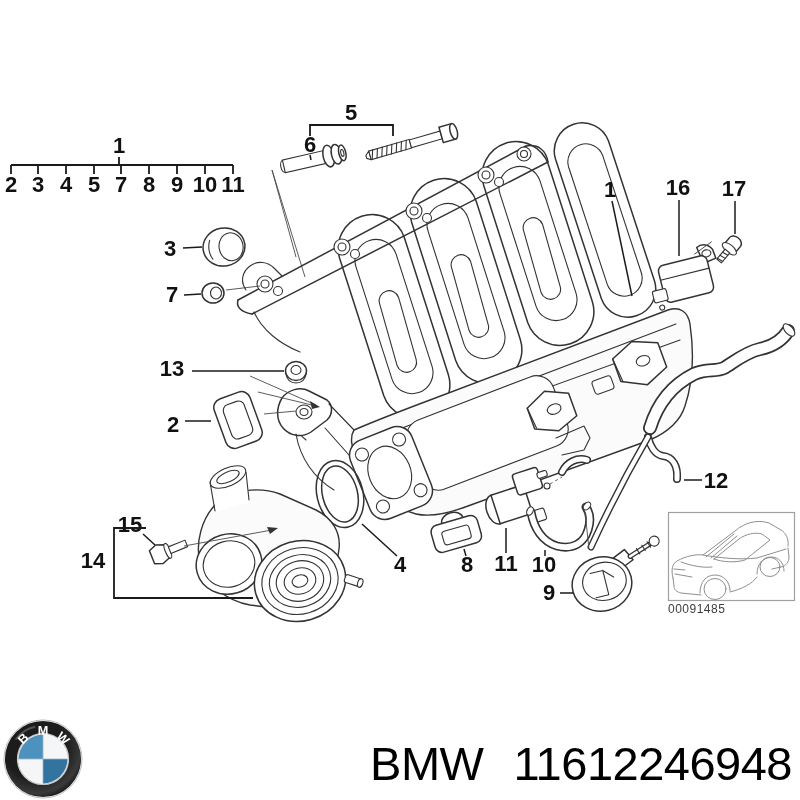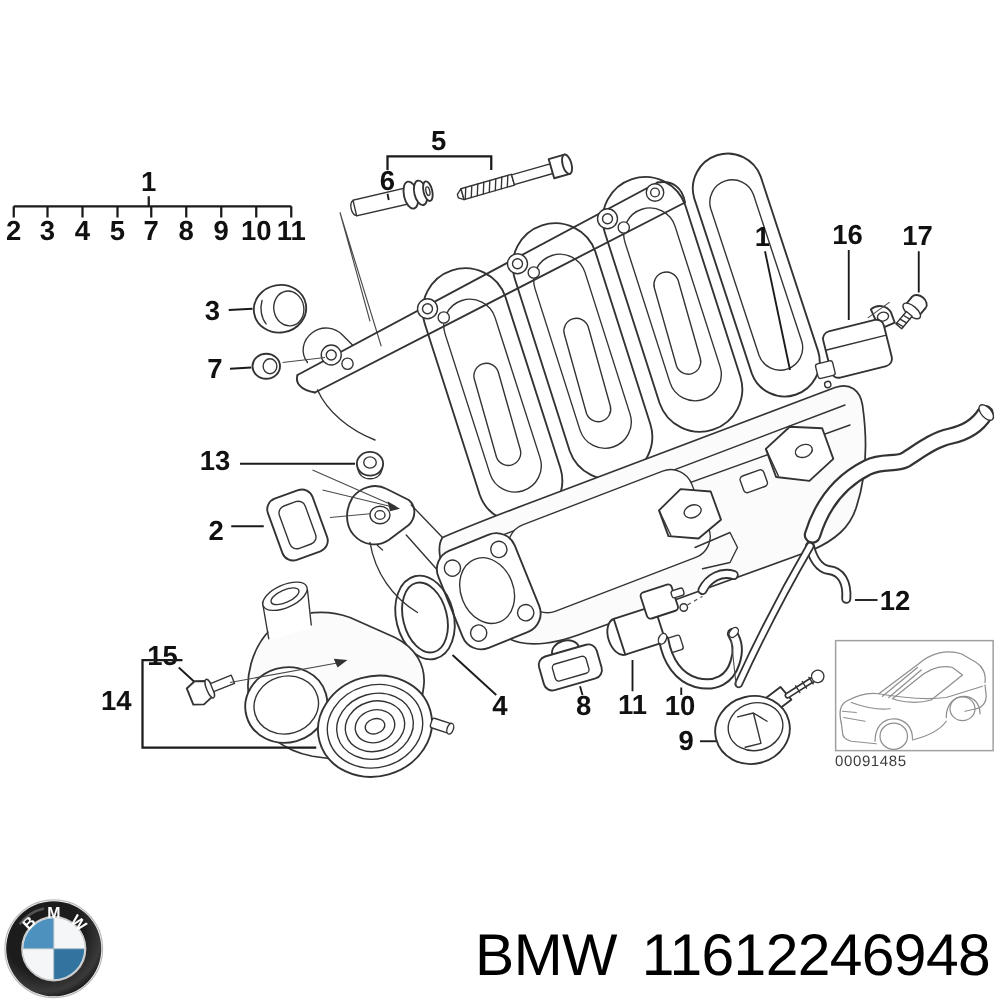--- a/index.html
+++ b/index.html
@@ -16,21 +16,21 @@
   .lead{fill:none;stroke:#1a1a1a;stroke-width:1.5;}
   .brk {fill:none;stroke:#1a1a1a;stroke-width:1.8;}
   .callout{font:700 22px "Liberation Sans",sans-serif;fill:#111;text-anchor:middle;}
   .tubeO{fill:none;stroke:#333;stroke-linecap:round;}
   .tubeI{fill:none;stroke:#fff;stroke-linecap:round;}
   .thumb{fill:none;stroke:#8f8f8f;stroke-width:1;stroke-linejoin:round;stroke-linecap:round;}
   .code{font:400 12px "Liberation Sans",sans-serif;fill:#3c3c3c;letter-spacing:0.5px;}
   .footer-text{position:absolute;top:740px;right:8px;font-size:47px;line-height:1;
                color:#000;white-space:nowrap;letter-spacing:-0.5px;}
   .footer-text span{display:inline-block;}
-  .footer-text .pn{margin-left:20px;}
+  .footer-text .pn{margin-left:30px;}
   .logo-wrap{position:absolute;left:2px;top:718px;width:82px;height:82px;}
   .logo-letter{font:700 13px "Liberation Sans",sans-serif;fill:#fff;text-anchor:middle;}
 </style>
 </head>
 <body>
 
 <div class="stage">
 
 <svg width="800" height="700" viewBox="0 0 800 700">
 

